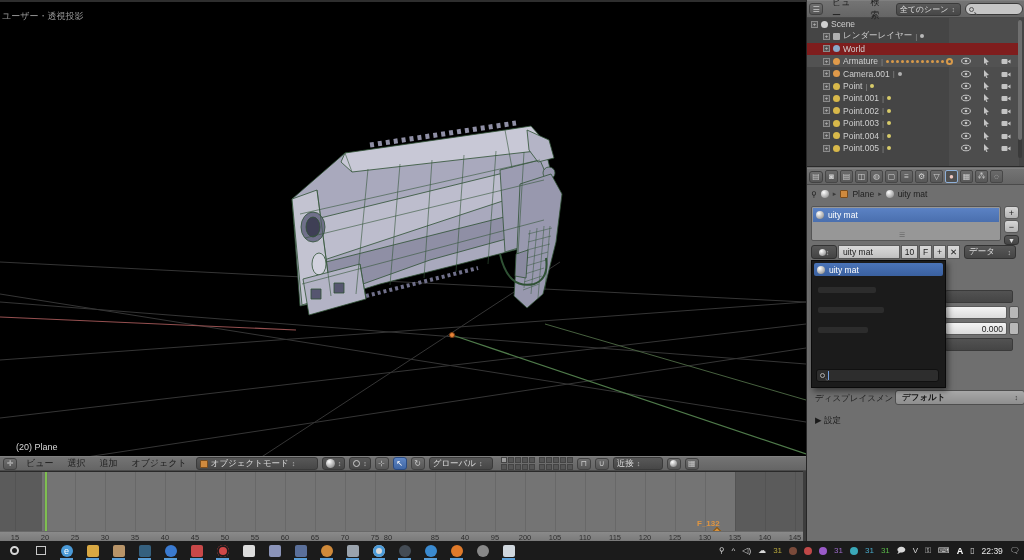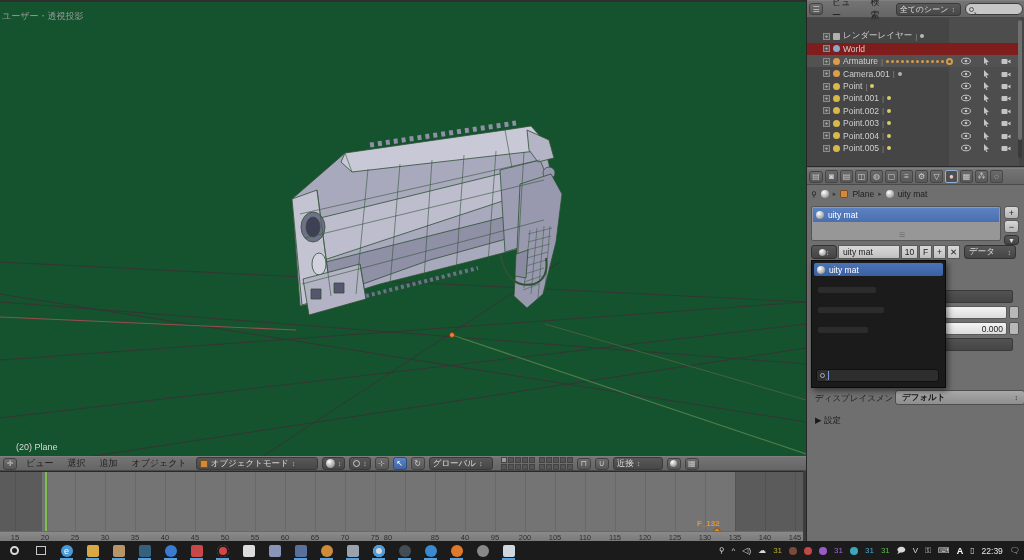--- a/index.html
+++ b/index.html
@@ -1,21 +1,21 @@
 <!DOCTYPE html>
 <html><head>
 <meta charset="utf-8">
 <style>
   * { margin:0; padding:0; box-sizing:border-box; }
   html,body { width:1024px; height:560px; overflow:hidden; background:#222;
     font-family:"Liberation Sans","DejaVu Sans",sans-serif; }
   #screen { position:absolute; left:0; top:0; width:1024px; height:560px; background:#3d3d3d; }
 
   
-  #viewport { position:absolute; left:0; top:0; width:806px; height:456px; background:#14532d; border-top:2px solid #2e2e2e; overflow:hidden; }
+  #viewport { position:absolute; left:0; top:0; width:806px; height:456px; background:#000000; border-top:2px solid #2e2e2e; overflow:hidden; }
   .vp-label { position:absolute; left:2px; top:8px; font-size:9px; color:#9a9a9a; }
   .vp-objinfo { position:absolute; left:16px; top:440px; font-size:9px; color:#d8d8d8; }
 
   
   .ed-header { position:absolute; background:linear-gradient(#747474,#656565); border-top:1px solid #808080; border-bottom:1px solid #4a4a4a; display:flex; align-items:center; gap:4px; }
   #vp-header { left:0; top:456px; width:806px; height:15px; padding:0 3px; }
   .menu-txt { font-size:9px; color:#1c1c1c; padding:0 5px; cursor:default; }
   .mini-btn { height:12px; min-width:14px; background:linear-gradient(#6e6e6e,#565656); border:1px solid #424242; border-radius:3px; color:#c8c8c8; font-size:8px; display:flex; align-items:center; justify-content:center; }
   .dd { height:13px; background:linear-gradient(#585858,#474747); border:1px solid #3a3a3a; border-radius:3px; color:#dcdcdc; font-size:8.5px; display:flex; align-items:center; padding:0 3px; gap:3px; }
   .dda { color:#b8b8b8; font-size:7px; }
@@ -273,20 +273,25 @@
       <span class="menu-txt">検索</span>
       <div class="dd" style="width:72px">
         <span style="font-size:8px">全てのシーン</span>
         <span class="dda">↕</span>
       </div>
       <div id="outliner-search">
         <span class="mag"></span>
       </div>
     </div>
     <div id="outliner-rows">
+        <div class="ol-row" style="top:0px; padding-left:4px">
+          <span class="expander">+</span>
+          <span class="ol-ico" style="background: rgb(208, 208, 208);"></span>
+          <span>Scene</span>
+        </div>
         <div class="ol-row" style="top:12.4px; padding-left:16px">
           <span class="expander">+</span>
           <span class="ol-ico" style="background: rgb(176, 176, 176); border-radius: 1px;"></span>
           <span>レンダーレイヤー</span>
           <span class="ol-pipe">|</span>
           <span style="width:4px;height:4px;border-radius:50%;background:#b8b8b8"></span>
         </div>
         <div class="ol-row" style="top: 24.8px; padding-left: 16px; background: #7f1d1d;">
           <span class="expander">+</span>
           <span class="ol-ico" style="background: rgb(138, 168, 200);"></span>

